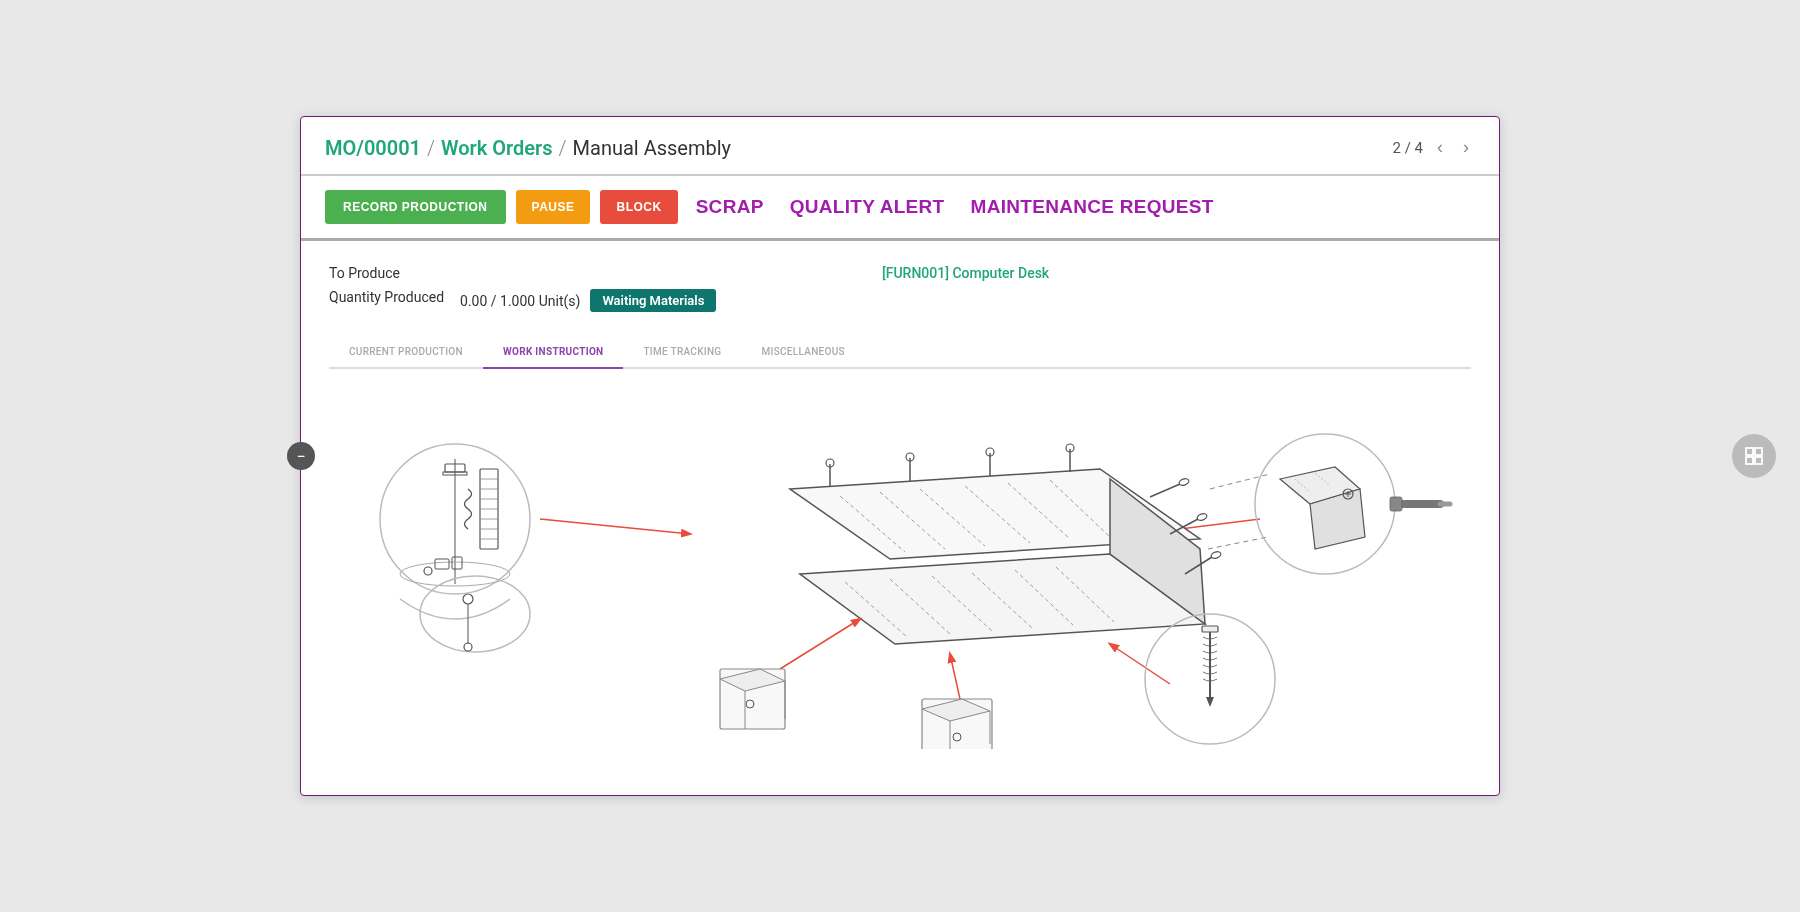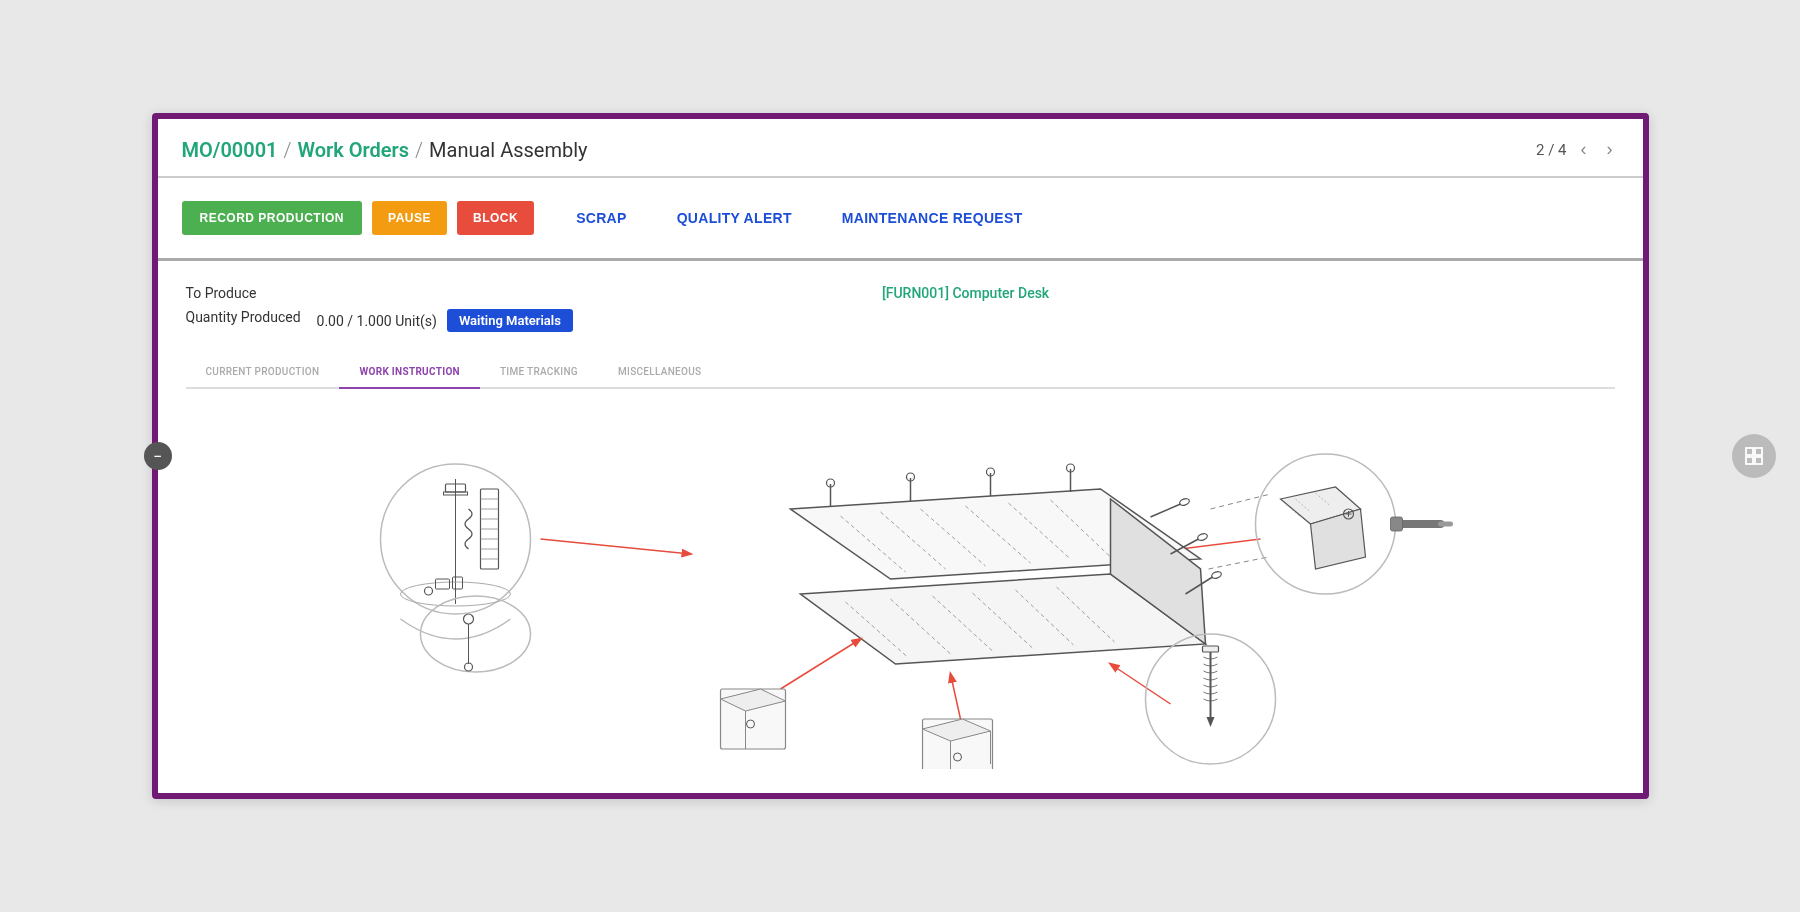--- a/index.html
+++ b/index.html
@@ -7,23 +7,23 @@
       background: #e8e8e8;
       font-family: -apple-system, BlinkMacSystemFont, 'Segoe UI', Roboto, sans-serif;
       display: flex;
       align-items: center;
       justify-content: center;
       min-height: 912px;
       width: 1800px;
     }
     .window {
       background: #fff;
-      border: 6px solid #701a75;
+      border: 1px solid #701a75;
       border-radius: 4px;
-      width: 1497px;
+      width: 1200px;
       min-height: 680px;
       box-shadow: 0 2px 12px rgba(0,0,0,0.15);
       position: relative;
     }
     .header {
       padding: 18px 24px 14px;
       border-bottom: 2px solid #ccc;
       display: flex;
       align-items: center;
       justify-content: space-between;
@@ -59,21 +59,21 @@
     }
     .pagination-arrow {
       background: none;
       border: none;
       font-size: 18px;
       color: #888;
       cursor: pointer;
       padding: 2px 6px;
     }
     .toolbar {
-      padding: 22px 24px;
+      padding: 10px 24px;
       display: flex;
       align-items: center;
       gap: 10px;
       border-bottom: 3px solid #aaa;
     }
     .btn-record {
       background: #4caf50;
       color: #fff;
       border: none;
       padding: 10px 18px;
@@ -104,28 +104,27 @@
       font-size: 12px;
       font-weight: 700;
       letter-spacing: 0.5px;
       border-radius: 3px;
       cursor: pointer;
       text-transform: uppercase;
     }
     .btn-text {
       background: none;
       border: none;
-      color: #1d4ed8;
-      font-size: 14px;
+      color: #a21caf;
+      font-size: 19px;
       font-weight: 600;
       letter-spacing: 0.3px;
       cursor: pointer;
       padding: 10px 8px;
       text-transform: uppercase;
-      margin-left: 24px;
     }
     .content {
       padding: 24px 28px 0;
     }
     .info-grid {
       display: grid;
       grid-template-columns: auto 1fr;
       gap: 8px 16px;
       margin-bottom: 24px;
     }
@@ -143,21 +142,21 @@
     .quantity-row {
       display: flex;
       align-items: center;
       gap: 10px;
     }
     .quantity-text {
       font-size: 14px;
       color: #333;
     }
     .badge-waiting {
-      background: #1d4ed8;
+      background: #0f766e;
       color: #fff;
       padding: 4px 12px;
       border-radius: 3px;
       font-size: 13px;
       font-weight: 600;
     }
     .tabs {
       display: flex;
       gap: 0;
       border-bottom: 2px solid #ddd;

